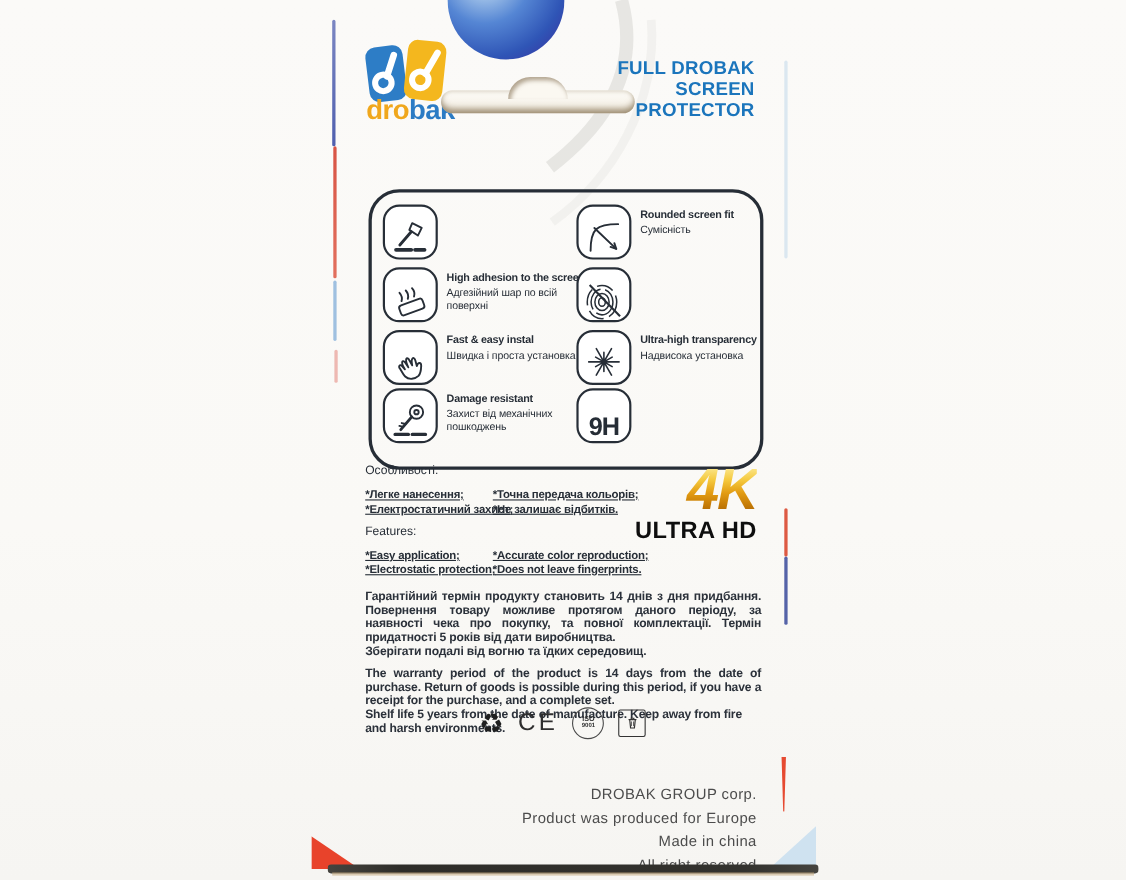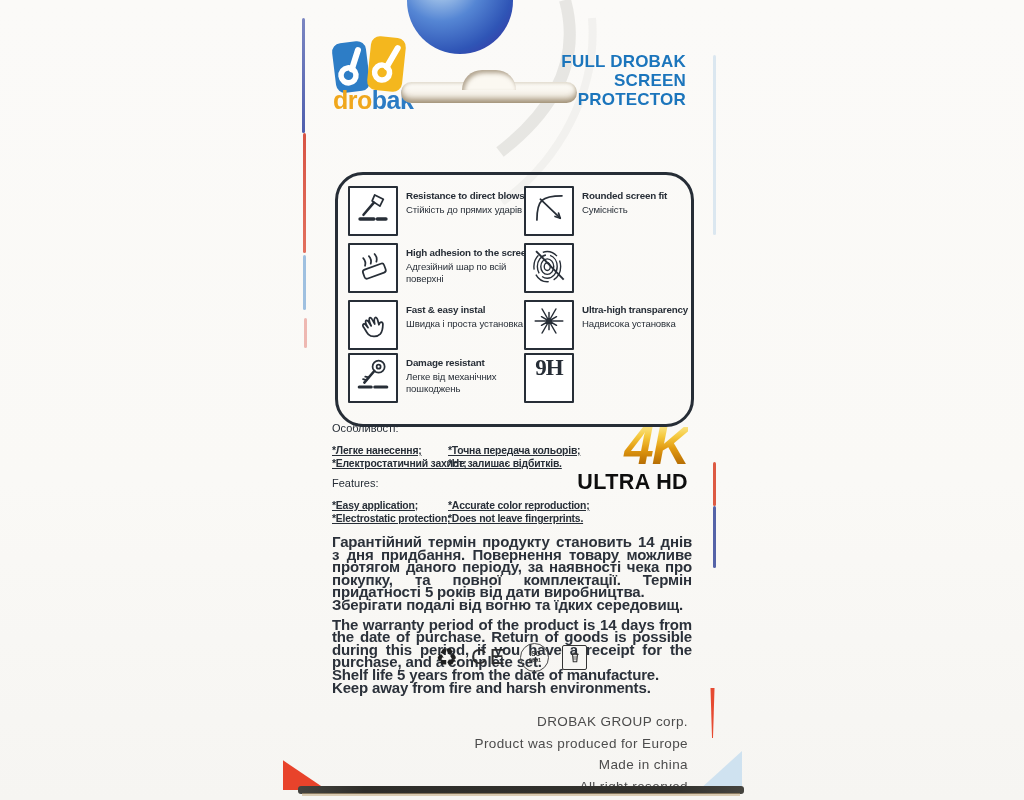--- a/index.html
+++ b/index.html
@@ -24,43 +24,43 @@
   .euroslot{left:401px;top:70px;width:176px;height:36px;}
   .slot-bar{position:absolute;left:0;top:12px;width:176px;height:21px;border-radius:11px;
     background:linear-gradient(#fdfcf9,#f2ecdf);
     box-shadow:inset 0 -5px 6px -1px rgba(105,82,48,.62), inset 0 2px 3px rgba(160,140,100,.25);}
   .slot-bump{position:absolute;left:61px;top:0;width:54px;height:20px;border-radius:27px 27px 0 0;
     background:#fbf8f1;box-shadow:inset 2px 3px 4px rgba(105,82,48,.5);}
 
   
   .ftable{left:335px;top:172px;width:353px;height:249px;border:3px solid #262d36;border-radius:28px;}
   .fcell{display:flex;gap:8px;align-items:flex-start;}
-  .ibox{flex:0 0 auto;width:46px;height:46px;border:2.2px solid #272e37;border-radius:1px;
-        display:flex;align-items:flex-start;justify-content:center;background:#fff;font-family:Liberation Serif, serif;}
+  .ibox{flex:0 0 auto;width:46px;height:46px;border:2.2px solid #272e37;border-radius:15px;
+        display:flex;align-items:flex-end;justify-content:center;background:#fff;}
   .ftxt{padding-top:4px;}
   .fen{font-size:9.8px;font-weight:700;color:#272e37;line-height:12px;white-space:nowrap;letter-spacing:-0.2px;}
   .fua{font-size:9.6px;color:#272e37;line-height:11.5px;margin-top:2px;letter-spacing:-0.1px;width:126px;}
   .nineH{font-size:23px;font-weight:700;color:#262d36;letter-spacing:-1px;}
 
   
   .sec-h{font-size:11px;font-weight:400;color:#272e37;}
   .li{font-size:10.4px;font-weight:700;color:#272e37;line-height:13.5px;letter-spacing:-0.2px;text-decoration:underline;}
 
   
   .k4wrap{left:558px;top:422px;width:130px;text-align:right;}
   .k4{font-size:53px;line-height:48px;font-weight:700;font-style:italic;letter-spacing:-2px;color:#e2990f;}
   @supports ((-webkit-background-clip:text) or (background-clip:text)){
     .k4{background:linear-gradient(180deg,#fceea0 0%,#f5c93e 30%,#e29b12 55%,#c47a06 78%,#a35f04 100%);
         -webkit-background-clip:text;background-clip:text;color:transparent;}
   }
   .uhd{font-size:21.5px;font-weight:700;color:#0e0e0e;letter-spacing:0.4px;margin-top:0px;}
 
   
   .warranty-wrap{left:332px;top:536px;width:360px;}
-  .wp{font-size:15px;font-weight:700;color:#2b313a;line-height:12.6px;text-align:justify;
+  .wp{font-size:11px;font-weight:700;color:#2b313a;line-height:12.6px;text-align:justify;
       letter-spacing:-0.15px;margin:0 0 0 0;}
   .wp.note{text-align:left;}
   .wgap{height:7px;}
 
   
   .certrow{left:335px;top:639px;width:353px;height:36px;display:flex;gap:13px;
            align-items:center;justify-content:center;}
   .recy{font-family:"DejaVu Sans",sans-serif;font-size:25px;color:#1f1f1f;line-height:1;}
   .cemark{font-size:22px;font-weight:400;color:#2e2e2e;letter-spacing:3px;line-height:1;}
   .isobadge{width:27px;height:27px;border:1.6px solid #4a4a4a;border-radius:50%;
@@ -134,24 +134,20 @@
   <div class="abs fcell" style="left:348px;top:186px">
     <div class="ibox">
       <svg viewBox="0 0 44 44" width="38" height="38">
           <g fill="none" stroke="#272e37" stroke-width="2" stroke-linejoin="round">
         <path d="M24 8 L34 13 L30 21 L21 15 Z"></path>
         <path d="M23 17 L11 31" stroke-width="3" stroke-linecap="round"></path>
         <path d="M7 36 H23 M27 36 H37" stroke-width="4" stroke-linecap="round"></path>
           </g>
         </svg>
     </div>
-    <div class="ftxt">
-      <div class="fen">Resistance to direct blows</div>
-      <div class="fua">Стійкість до прямих ударів</div>
-    </div>
   </div>
 
   <div class="abs fcell" style="left:524px;top:186px">
     <div class="ibox">
       <svg viewBox="0 0 44 44" width="38" height="38">
           <g fill="none" stroke="#272e37" stroke-width="2" stroke-linecap="round">
         <path d="M8 37 C8 14 14 9 37 9"></path>
         <path d="M12 13 L35 35"></path>
         <path d="M35 35 L29 33 M35 35 L33 29"></path>
           </g>
@@ -230,21 +226,21 @@
         <circle cx="28.5" cy="13.5" r="7"></circle>
         <circle cx="28.5" cy="13.5" r="2.3"></circle>
         <path d="M23.5 18.5 L12 32" stroke-width="3"></path>
         <path d="M14.5 29 l-4 -1 M17 26 l-4 -1"></path>
         <path d="M6 37 H20 M24 37 H38" stroke-width="3.5"></path>
           </g>
         </svg>
     </div>
     <div class="ftxt">
       <div class="fen">Damage resistant</div>
-      <div class="fua">Легке від механічних пошкоджень</div>
+      <div class="fua">Захист від механічних пошкоджень</div>
     </div>
   </div>
 
   <div class="abs fcell" style="left:524px;top:353px">
     <div class="ibox">
       <span class="nineH">9H</span>
     </div>
   </div>
 
   <div class="abs sec-h" style="left:332px;top:422px">Особливості:</div>

